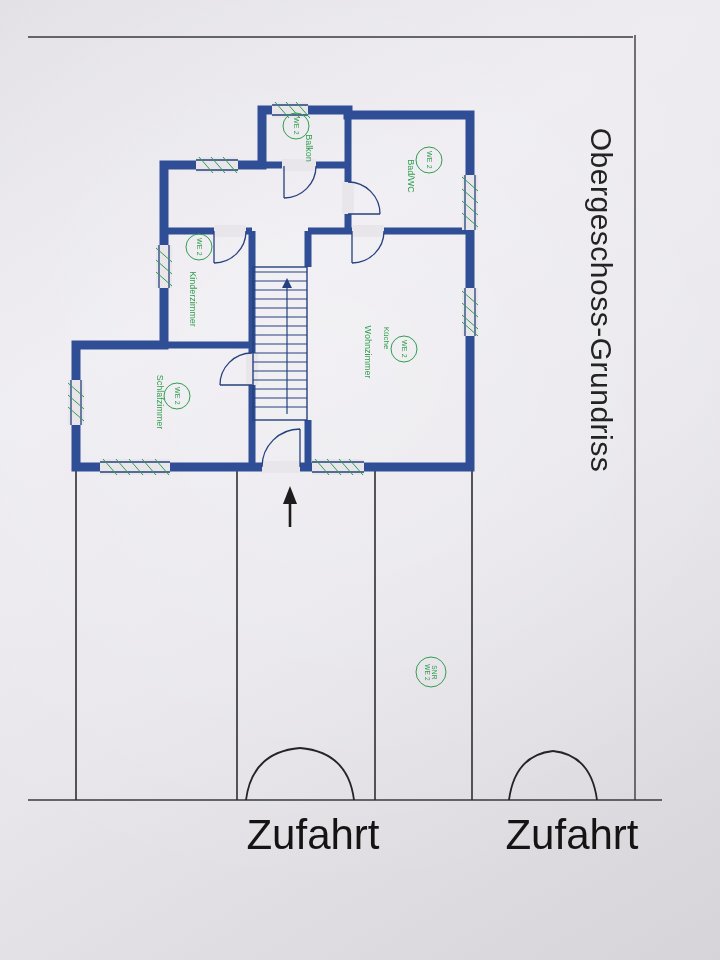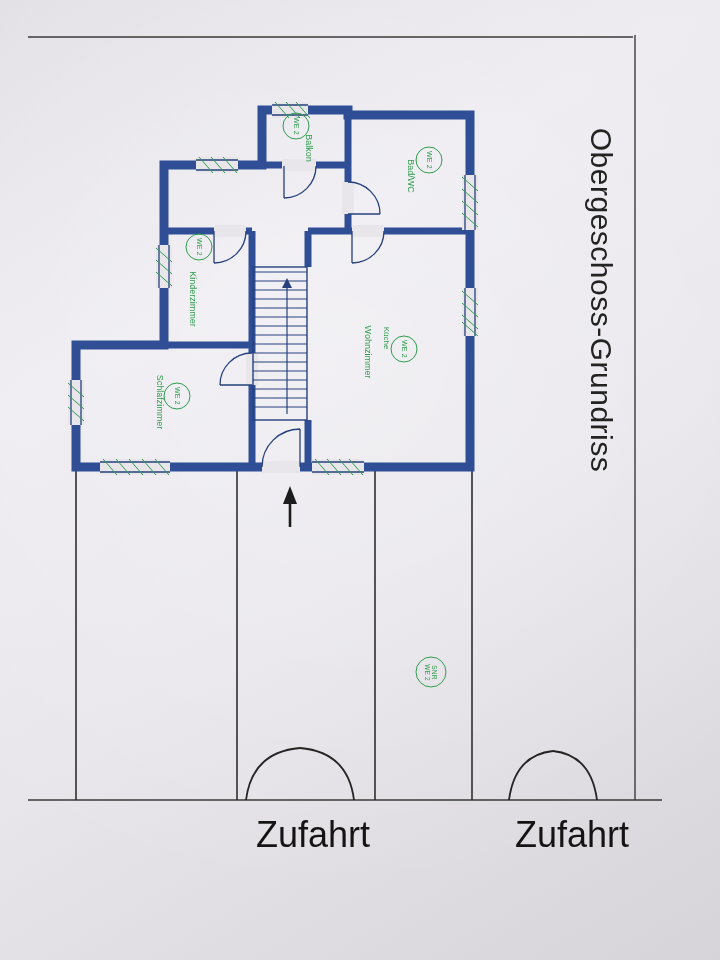--- a/index.html
+++ b/index.html
@@ -31,21 +31,21 @@
     border:1.3px solid var(--green);border-radius:50%;
     display:flex;align-items:center;justify-content:center;
     box-sizing:border-box;background:transparent;
   }
   .rot90{
     transform:rotate(90deg);white-space:nowrap;
     font-size:7px;color:var(--green);letter-spacing:0.2px;
   }
   .hlabel{
     position:absolute;transform:translate(-50%,-50%);
-    color:#141414;font-size:36px;font-weight:400;white-space:nowrap;
+    color:#141414;font-size:42px;font-weight:400;white-space:nowrap;
   }
   .name{font-size:9px;}
   .small{font-size:8px;}
 </style>
 </head>
 <body>
 
 <div class="page">
 
   <svg width="720" height="960" viewBox="0 0 720 960">

